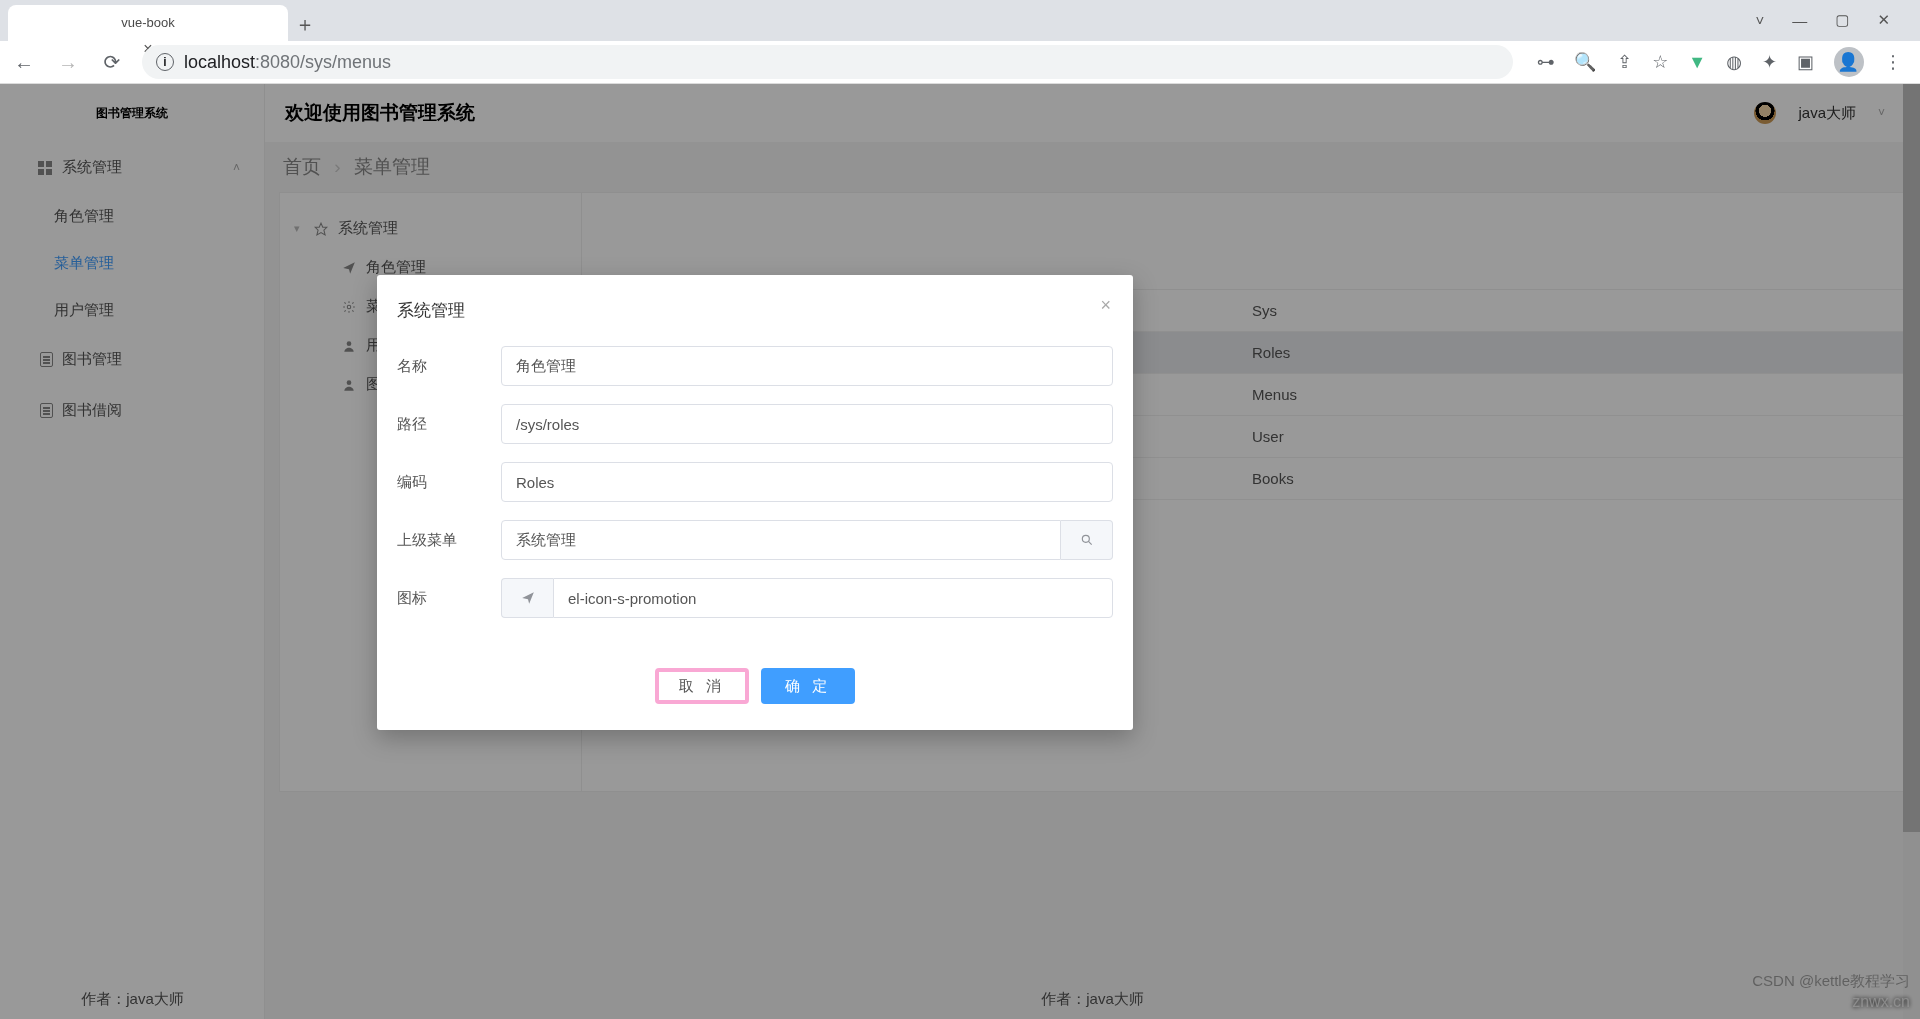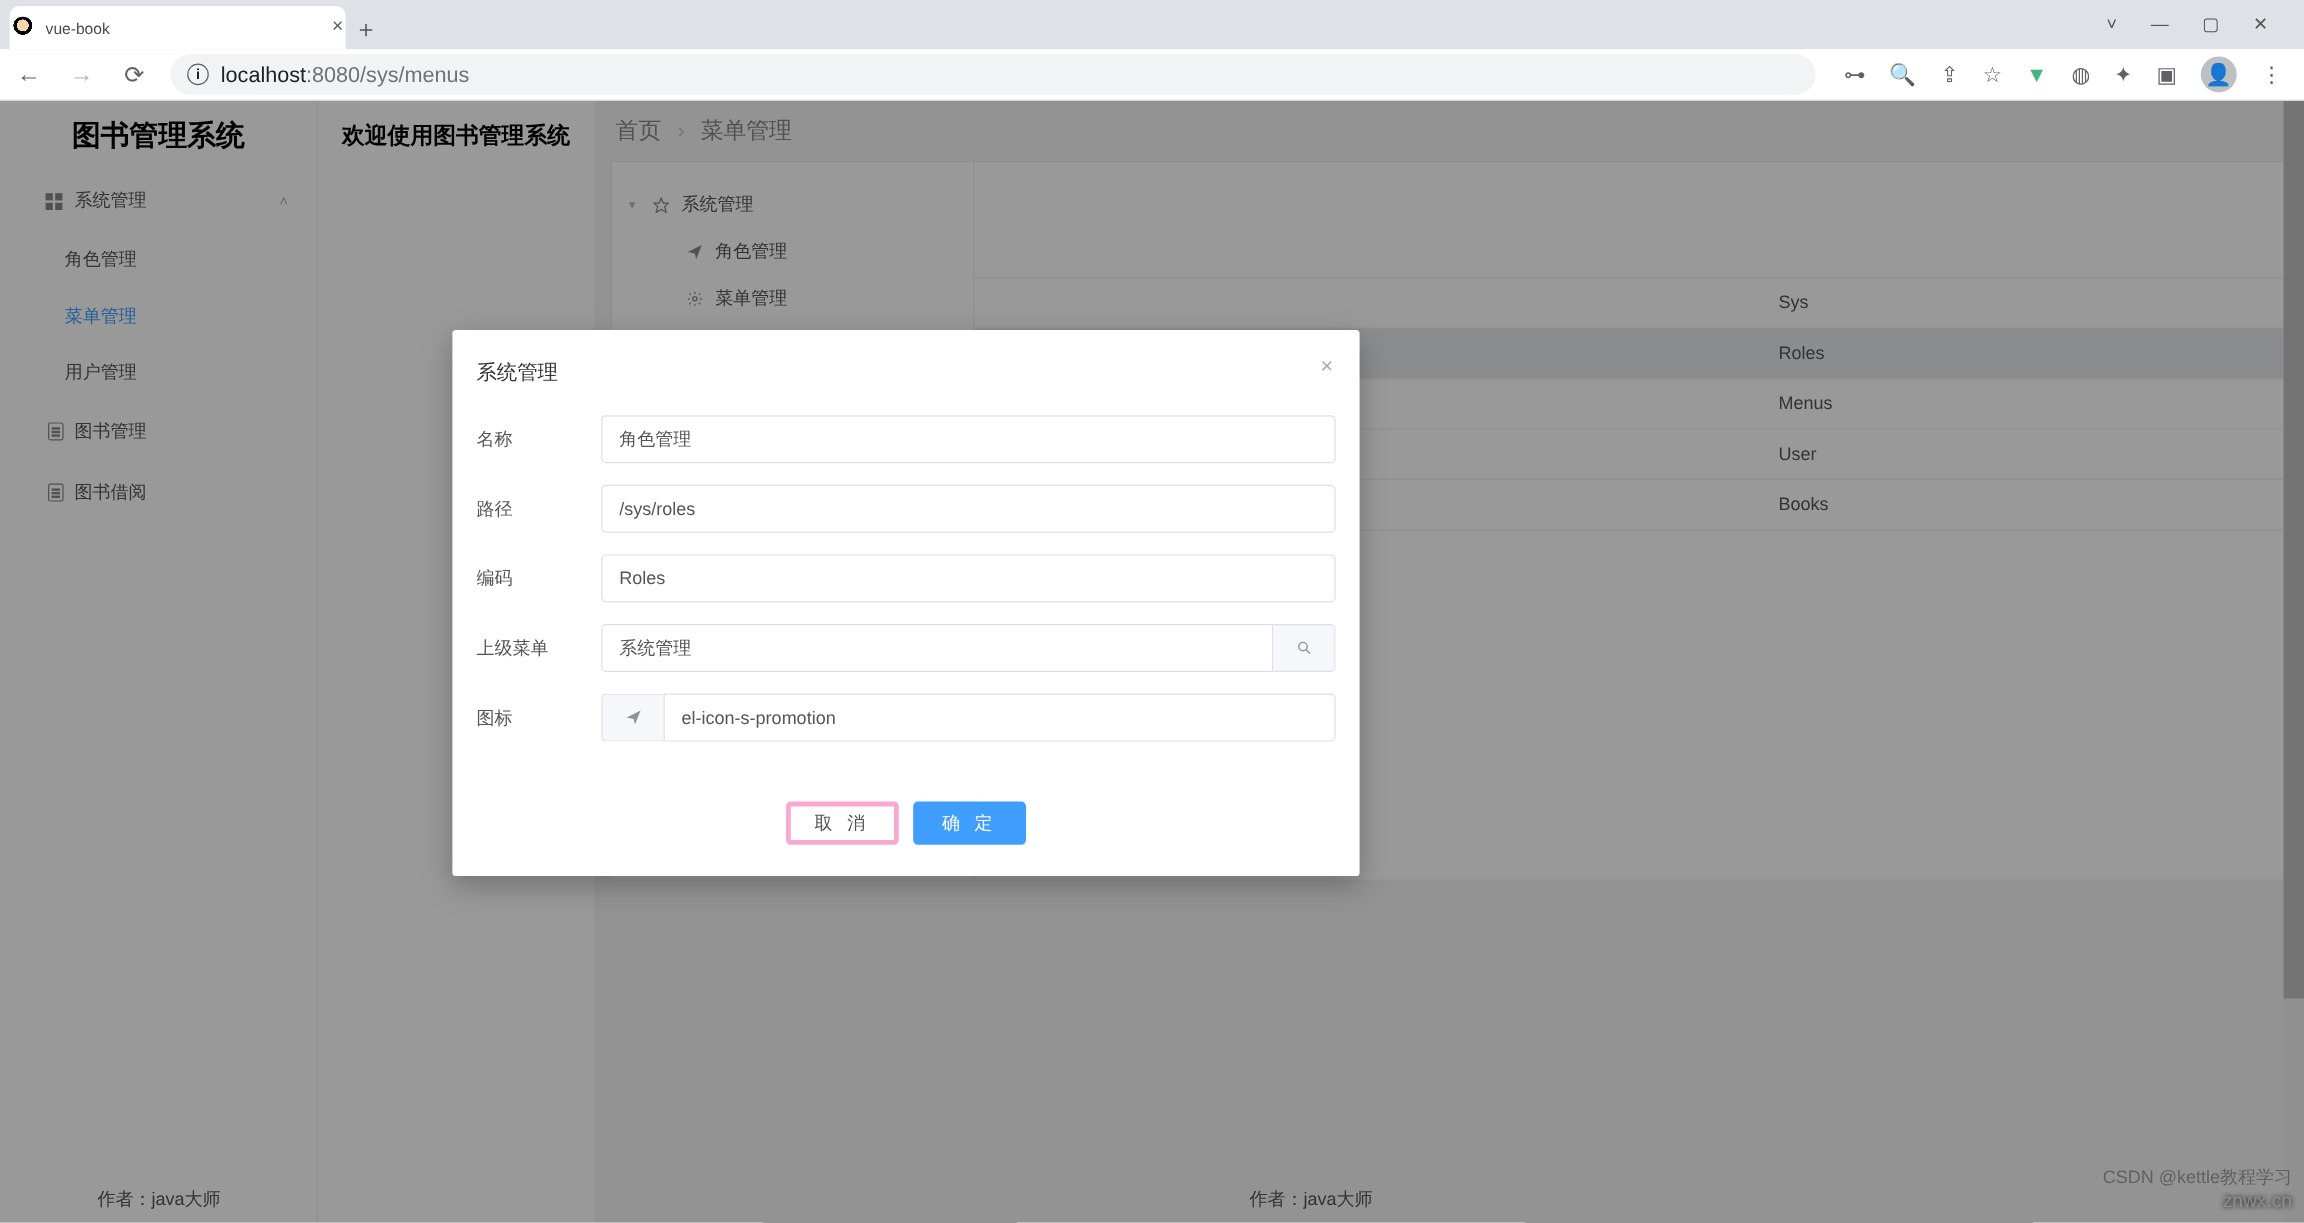--- a/index.html
+++ b/index.html
@@ -1,53 +1,53 @@
 <!DOCTYPE html>
 <html><head>
 <meta charset="utf-8">
 <style>
   * { box-sizing: border-box; margin: 0; padding: 0; }
   html, body { width: 1920px; height: 1019px; font-family: Arial, "Microsoft YaHei", sans-serif; overflow: hidden; background: #fff; }
   
   .browser-chrome { height: 84px; background: #fff; display: flex; flex-direction: column; }
   .tab-bar { height: 41px; background: #dee1e6; display: flex; align-items: flex-end; padding-left: 8px; }
-  .tab { background: #fff; height: 36px; border-radius: 8px 8px 0 0; display: flex; align-items: center; padding: 0 2px; gap: 10px; width: 280px; }
+  .tab { background: #fff; height: 36px; border-radius: 8px 8px 0 0; display: flex; align-items: center; padding: 0 25px; gap: 10px; width: 280px; flex-direction: column; }
   .favicon { width: 18px; height: 18px; border-radius: 50%; background: radial-gradient(circle at 50% 40%, #f6d7a9 35%, #000 36% 55%, transparent 56%); }
   .tab .title { font-size: 13px; color: #4a4a4a; flex: 1; }
   .tab .close { font-size: 16px; color: #555; cursor: pointer; }
   .new-tab { width: 34px; height: 34px; display: flex; align-items: center; justify-content: center; font-size: 20px; color: #555; cursor: pointer; }
   .window-controls { position: absolute; right: 0; top: 0; height: 40px; display: flex; align-items: center; gap: 28px; padding-right: 30px; color: #555; font-size: 15px; }
   .addr-bar { height: 43px; display: flex; align-items: center; padding: 0 10px; gap: 16px; border-bottom: 1px solid #dcdcdc; }
   .addr-bar .nav-btn { width: 28px; text-align: center; font-size: 20px; color: #5f6368; cursor: pointer; }
   .addr-bar .nav-btn.disabled { color: #b5b5b5; }
   .url-box { flex: 1; background: #f1f3f4; border-radius: 20px; height: 34px; display: flex; align-items: center; padding: 0 14px; gap: 10px; font-size: 18px; color: #202124; }
   .url-box .info { width: 18px; height: 18px; border: 1.5px solid #5f6368; border-radius: 50%; display: flex; align-items: center; justify-content: center; font-size: 12px; font-weight: bold; }
   .url-box .host { color: #202124; }
   .url-box .path { color: #6f7377; }
   .toolbar-icons { display: flex; align-items: center; gap: 20px; padding: 0 8px; color: #5f6368; font-size: 18px; }
   .toolbar-icons span { cursor: pointer; }
   .avatar-dot { width: 30px; height: 30px; border-radius: 50%; background: #bdc1c6; display: inline-flex; align-items: center; justify-content: center; }
   .vue-dot { color: #41b883; font-weight: bold; }
   
   .app { position: relative; height: 935px; display: flex; }
   .sidebar { width: 265px; background: #fff; border-right: 1px solid #eee; }
-  .brand { height: 58px; display: flex; align-items: center; justify-content: center; font-size: 24px; font-weight: 700; }
+  .brand { height: 58px; display: flex; align-items: center; justify-content: center; font-size: 12px; font-weight: 700; }
   .menu-group { padding: 16px 24px 16px 38px; font-size: 15px; color: #555; display: flex; align-items: center; gap: 12px; cursor: pointer; position: relative; }
   .menu-group .label { flex: 1; }
   .menu-group .arrow { font-size: 12px; color: #aaa; }
   .menu-item { padding: 14px 24px 14px 54px; font-size: 15px; color: #555; cursor: pointer; }
   .menu-item.active { color: #409eff; }
   .grid-icon { width: 14px; height: 14px; position: absolute; left: 38px; display: inline-block; }
   .grid-icon::before { content:""; position:absolute; left:0; top:0; width:6px; height:6px; background:#888; }
   .grid-icon::after  { content:""; position:absolute; right:0; bottom:0; width:6px; height:6px; background:#888; box-shadow: -8px 0 0 #888, 0 -8px 0 #888; }
   .menu-group.with-icon { padding-left: 62px; }
   .doc-icon { width: 13px; height: 15px; border: 1.5px solid #888; border-radius: 2px; position: absolute; left: 40px; }
   .doc-icon::before { content:""; position:absolute; left:2px; top:3px; right:2px; height:1.5px; background:#888; box-shadow: 0 3px 0 #888, 0 6px 0 #888; }
   
-  .main { flex: 1; display: flex; background: #fff; overflow: hidden; position: relative; }
+  .main { flex: 1; display: flex; flex-direction: column; background: #fff; overflow: hidden; position: relative; }
   .main-header { height: 58px; display: flex; align-items: center; padding: 0 20px; font-size: 19px; font-weight: 700; }
   .user-area { position: absolute; right: 35px; top: 18px; display: flex; align-items: center; gap: 22px; font-size: 15px; color: #333; cursor: pointer; }
   .user-ava { width: 22px; height: 22px; border-radius: 50%; background: radial-gradient(circle at 50% 40%, #f6d7a9 35%, #000 36% 55%, #c95 56%); }
   
   .content-scroll { flex: 1; background: #f5f5f5; padding: 0; position: relative; overflow-y: scroll; }
   .breadcrumb { padding: 12px 18px; font-size: 19px; color: #888; }
   .breadcrumb .sep { margin: 0 8px; color: #ccc; }
   .panel { margin: 0 14px 14px 14px; background: #fff; display: flex; min-height: 600px; border: 1px solid #eee; }
   .tree-col { width: 302px; border-right: 1px solid #eee; padding: 16px 0; }
   .tree-node { padding: 10px 16px 10px 34px; font-size: 15px; color: #555; display: flex; align-items: center; gap: 10px; cursor: pointer; position: relative; }

